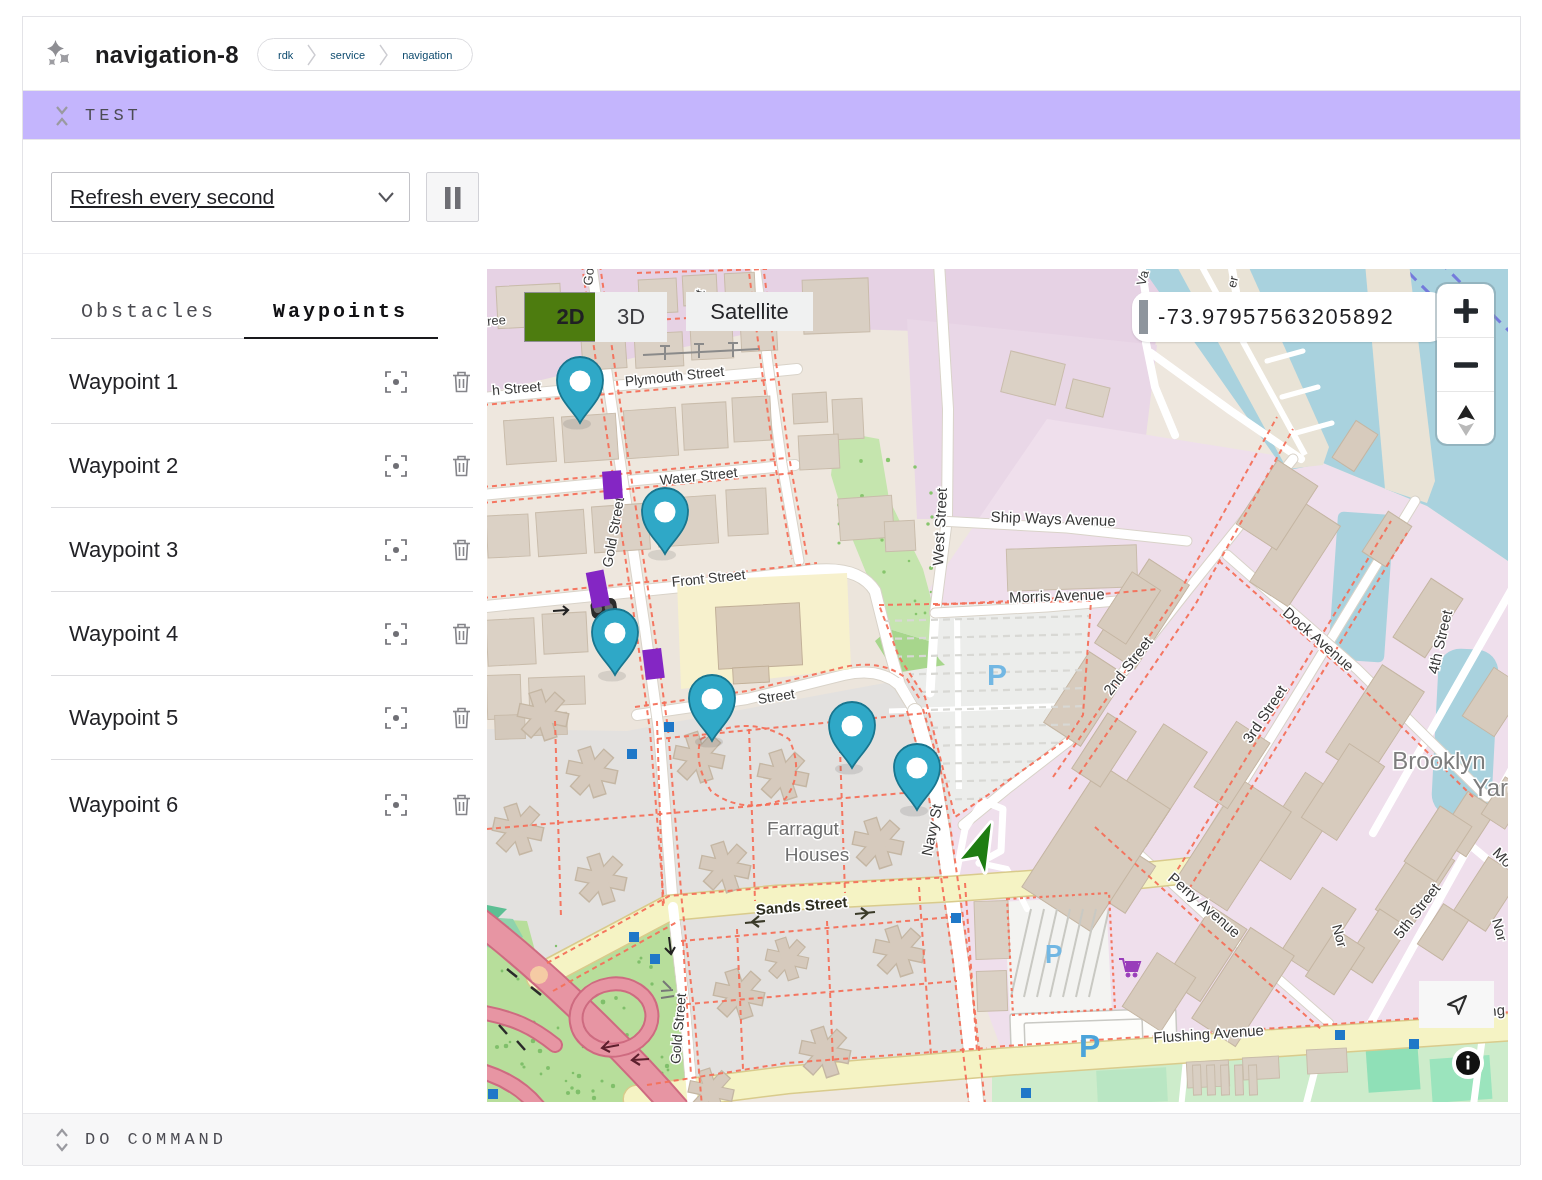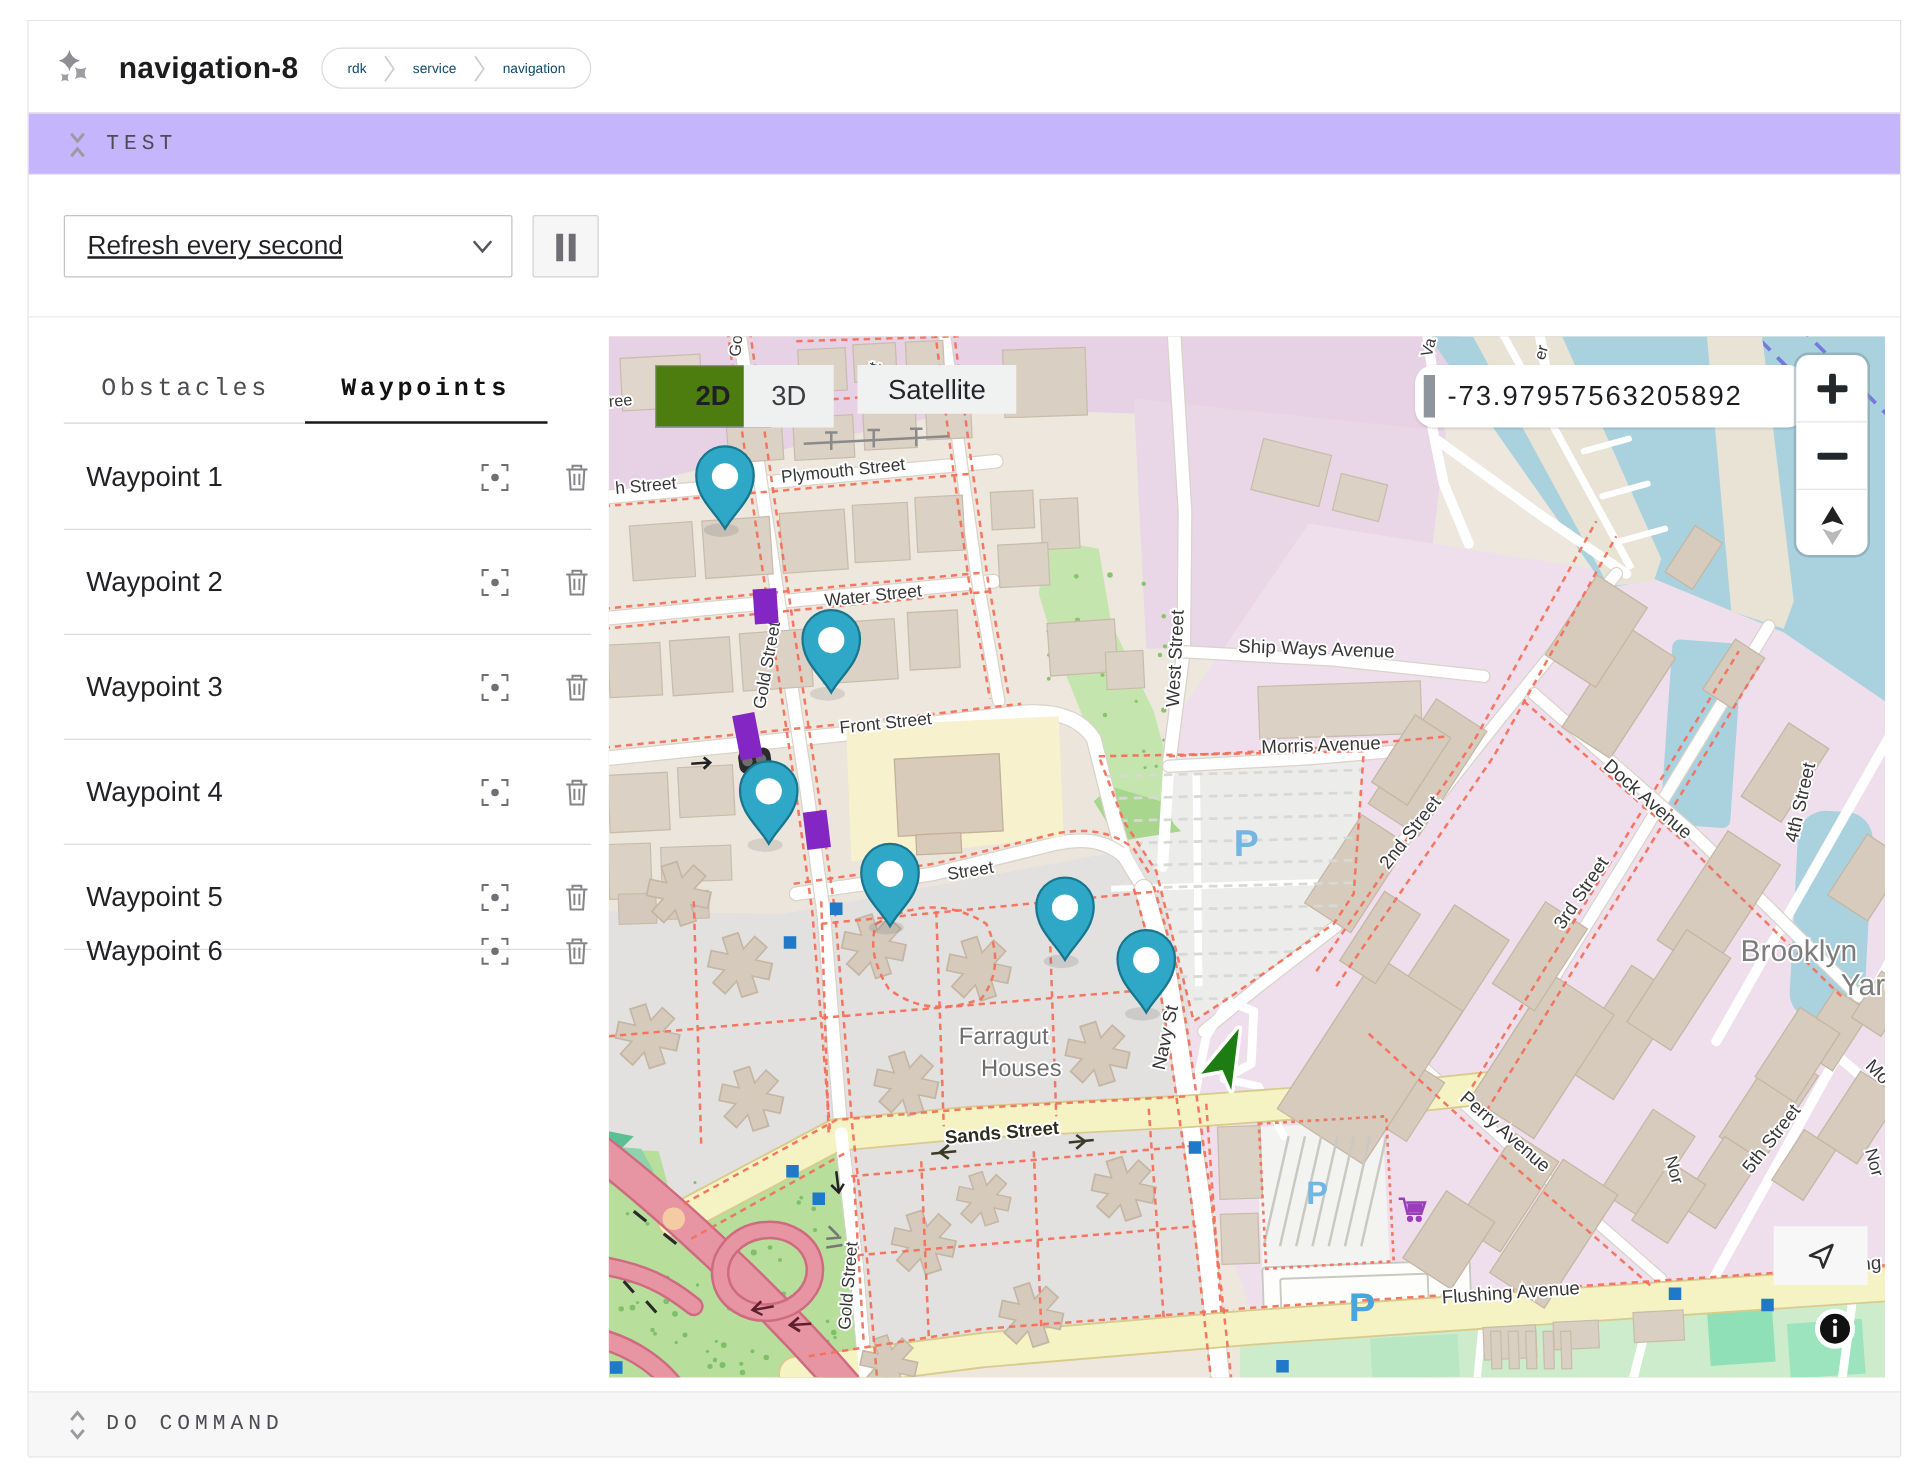--- a/index.html
+++ b/index.html
@@ -204,21 +204,21 @@
   <svg class="ic2" width="19" height="22" viewBox="0 0 19 22" style="position:absolute">
         <g stroke="#85858a" stroke-width="1.6" fill="none">
     <path d="M1,4.5 L18,4.5"></path>
           <path d="M6,4 L6,1.5 L13,1.5 L13,4"></path>
           <path d="M3.5,4.5 L4.5,20.5 L14.5,20.5 L15.5,4.5"></path>
           <path d="M7.5,8 L7.5,17"></path>
           <path d="M11.5,8 L11.5,17"></path>
         </g>
       </svg>
 </div>
-<div class="wrow last" style="top:702px">
+<div class="wrow last" style="top:746px">
   <div class="nm">Waypoint 6</div>
   <svg class="ic1" width="22" height="22" viewBox="0 0 22 22" style="position:absolute">
         <g stroke="#6f6f75" stroke-width="1.7" fill="none">
     <path d="M1,6 L1,1 L6,1"></path>
           <path d="M16,1 L21,1 L21,6"></path>
           <path d="M21,16 L21,21 L16,21"></path>
           <path d="M6,21 L1,21 L1,16"></path>
         </g>
     <circle cx="11" cy="11" r="3" fill="#6f6f75"></circle>
       </svg>

